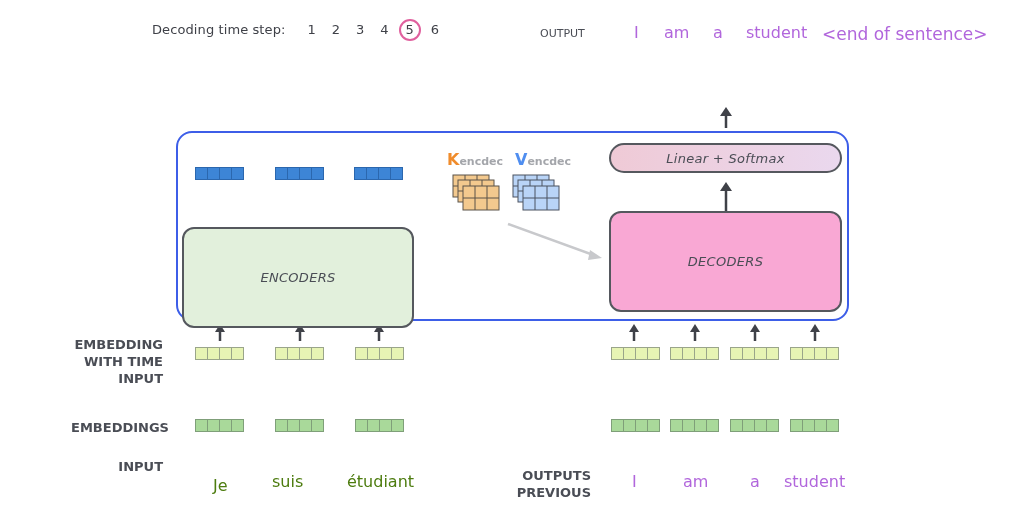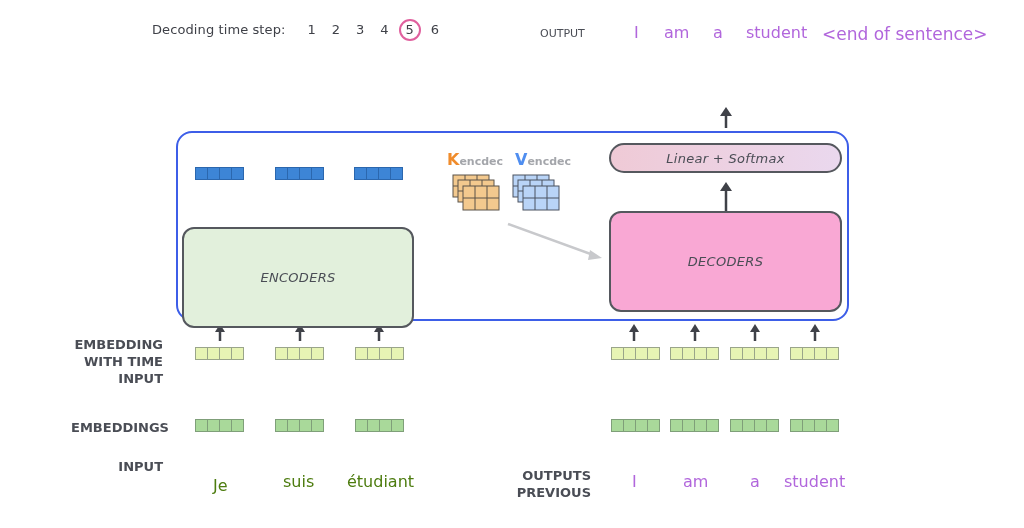--- a/index.html
+++ b/index.html
@@ -275,19 +275,19 @@
     <span></span>
   </div>
 <div class="abs vec green" style="left:790px;top:419px;width:49px">
     <span></span>
     <span></span>
     <span></span>
     <span></span>
   </div>
 
 <div class="abs word green" style="left:213px;top:476px">Je</div>
-<div class="abs word green" style="left:283px;top:472px">suis</div>
+<div class="abs word green" style="left:272px;top:472px">suis</div>
 <div class="abs word green" style="left:347px;top:472px">étudiant</div>
 
 <div class="abs word purple" style="left:632px;top:472px">I</div>
 <div class="abs word purple" style="left:683px;top:472px">am</div>
 <div class="abs word purple" style="left:750px;top:472px">a</div>
 <div class="abs word purple" style="left:784px;top:472px">student</div>
 
 </body></html>

